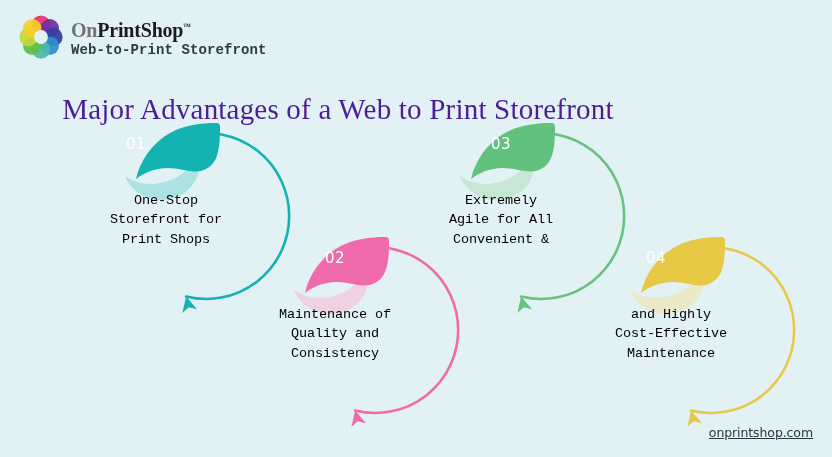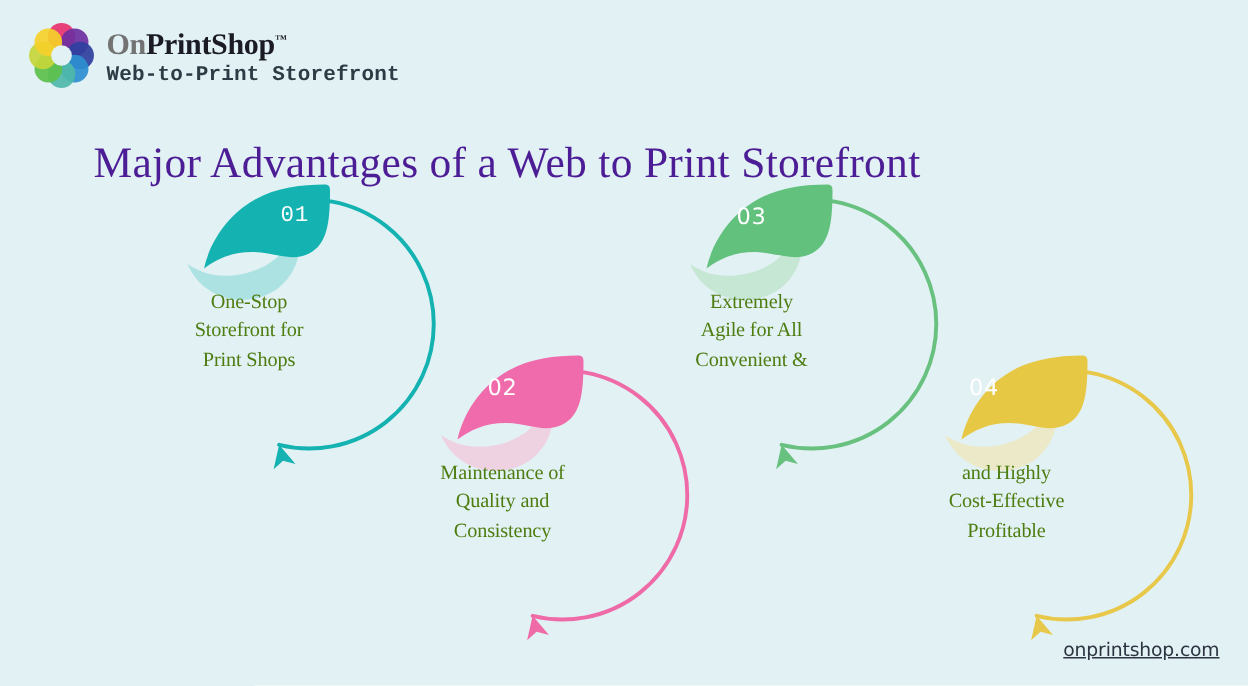--- a/index.html
+++ b/index.html
@@ -70,24 +70,24 @@
   }
 
   
   .node { position: absolute; }
   .node svg { display: block; overflow: visible; }
   .node-label {
     position: absolute;
     left: 0;
     width: 100%;
     text-align: center;
-    font-family: Liberation Serif, serif;
+    font-family: Liberation Mono, monospace;
     font-size: 13.5px;
     line-height: 19.5px;
-    color: #4d7c0f;
+    color: #000000;
     letter-spacing: -0.1px;
     pointer-events: none;
   }
   .node-number {
     position: absolute;
     font-family: "DejaVu Sans", sans-serif;
     font-size: 15px;
     color: #ffffff;
     letter-spacing: 0.5px;
     pointer-events: none;
@@ -133,21 +133,21 @@
   <h1 id="page-title">Major Advantages of a Web to Print Storefront</h1>
 
   <div id="nodes-host">
       <div class="node" style="left: 53px; top: 103px; width: 226px; height: 226px;">
         <svg width="226" height="226" viewBox="0 0 226 226">
           <path d="M 133.08 32.47 A 83 83 0 1 1 133.08 193.53" fill="none" stroke="#14b2b0" stroke-width="2.6" stroke-linecap="round"></path>
           <path d="M 0 0 L -15 -7.5 L -11 0 L -15 7.5 Z" fill="#14b2b0" transform="translate(133.08,193.53) rotate(256)"></path>
           <path d="M 2 -4 C 2 16, -12 30, -34 34 C -50 37, -62 32, -69 27 C -62 44, -44 54, -24 50 C -4 46, 8 28, 6 6 Z" fill="#7fd6d4" opacity="0.55" transform="translate(141,46)"></path>
           <path d="M 28 -8 C 28 14, 26 28, 14 34 C 2 40, -10 33, -24 33 C -38 33, -48 38, -56 44 C -52 26, -40 8, -22 -2 C -8 -10, 10 -12, 24 -12 C 27 -12, 28 -11, 28 -8 Z" fill="#14b2b0" transform="translate(139,32)"></path>
         </svg>
-        <div class="node-number" style="left: 73px; top: 32px; width: 80px; text-align: right; font-family: Liberation Mono, monospace;">01</div>
+        <div class="node-number" style="left: 73px; top: 32px; width: 80px; text-align: left;">01</div>
         <div class="node-label" style="top: 87.75px;">
           <div>One-Stop</div>
           <div>Storefront for</div>
           <div>Print Shops</div>
         </div>
       </div>
       <div class="node" style="left: 222px; top: 217px; width: 226px; height: 226px;">
         <svg width="226" height="226" viewBox="0 0 226 226">
           <path d="M 133.08 32.47 A 83 83 0 1 1 133.08 193.53" fill="none" stroke="#ee6ba8" stroke-width="2.6" stroke-linecap="round"></path>
           <path d="M 0 0 L -15 -7.5 L -11 0 L -15 7.5 Z" fill="#ee6ba8" transform="translate(133.08,193.53) rotate(256)"></path>
@@ -179,20 +179,20 @@
         <svg width="226" height="226" viewBox="0 0 226 226">
           <path d="M 133.08 32.47 A 83 83 0 1 1 133.08 193.53" fill="none" stroke="#e8c84a" stroke-width="2.6" stroke-linecap="round"></path>
           <path d="M 0 0 L -15 -7.5 L -11 0 L -15 7.5 Z" fill="#e8c84a" transform="translate(133.08,193.53) rotate(256)"></path>
           <path d="M 2 -4 C 2 16, -12 30, -34 34 C -50 37, -62 32, -69 27 C -62 44, -44 54, -24 50 C -4 46, 8 28, 6 6 Z" fill="#f2e2a4" opacity="0.55" transform="translate(141,46)"></path>
           <path d="M 28 -8 C 28 14, 26 28, 14 34 C 2 40, -10 33, -24 33 C -38 33, -48 38, -56 44 C -52 26, -40 8, -22 -2 C -8 -10, 10 -12, 24 -12 C 27 -12, 28 -11, 28 -8 Z" fill="#e7c845" transform="translate(139,32)"></path>
         </svg>
         <div class="node-number" style="left: 88px; top: 32px; width: 80px; text-align: left;">04</div>
         <div class="node-label" style="top: 87.75px;">
           <div>and Highly</div>
           <div>Cost-Effective</div>
-          <div>Profitable</div>
+          <div>Maintenance</div>
         </div>
       </div>
     </div>
 
   <div id="site-url">onprintshop.com</div>
 
 </div>
 
 </body></html>

